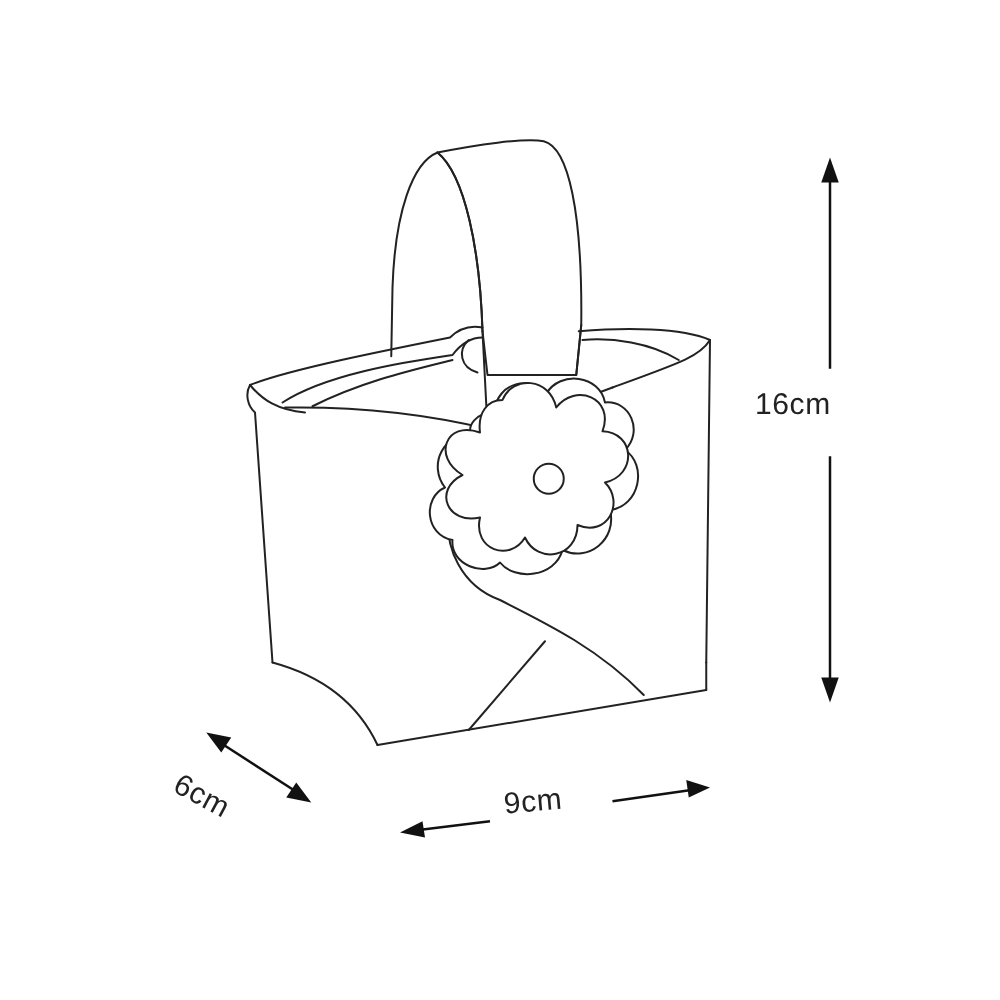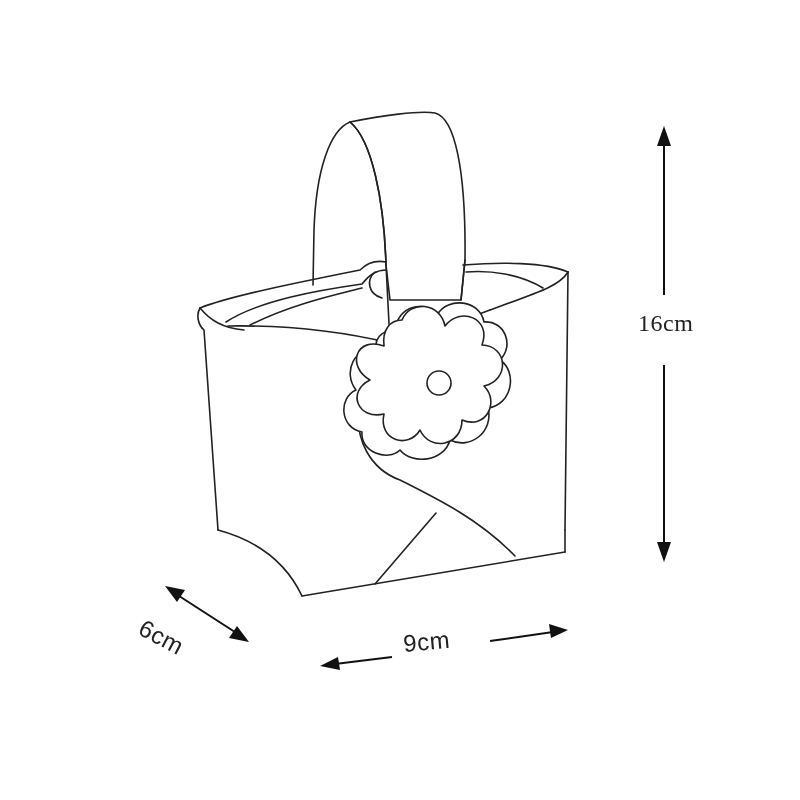--- a/index.html
+++ b/index.html
@@ -11,21 +11,21 @@
     .dim { stroke: #111111; stroke-width: 2; fill: none; }
     .arrowhead { fill: #111111; }
     .label {
       position: absolute;
       font-family: "Liberation Sans", sans-serif;
       font-size: 24px;
       color: #222222;
       white-space: nowrap;
       letter-spacing: 0.5px;
     }
-    .label-height { left: 638px; top: 310px; font-family: Liberation Serif, serif; }
+    .label-height { left: 604px; top: 310px; }
     .label-width { left: 402px; top: 630px; transform: rotate(-5deg); transform-origin: left top; }
     .label-depth { left: 147px; top: 614px; transform: rotate(28deg); transform-origin: left top; }
   </style>
 </head>
 <body>
 
 <div class="canvas">
   <svg width="800" height="800" viewBox="0 0 800 800">
 
     <g>

